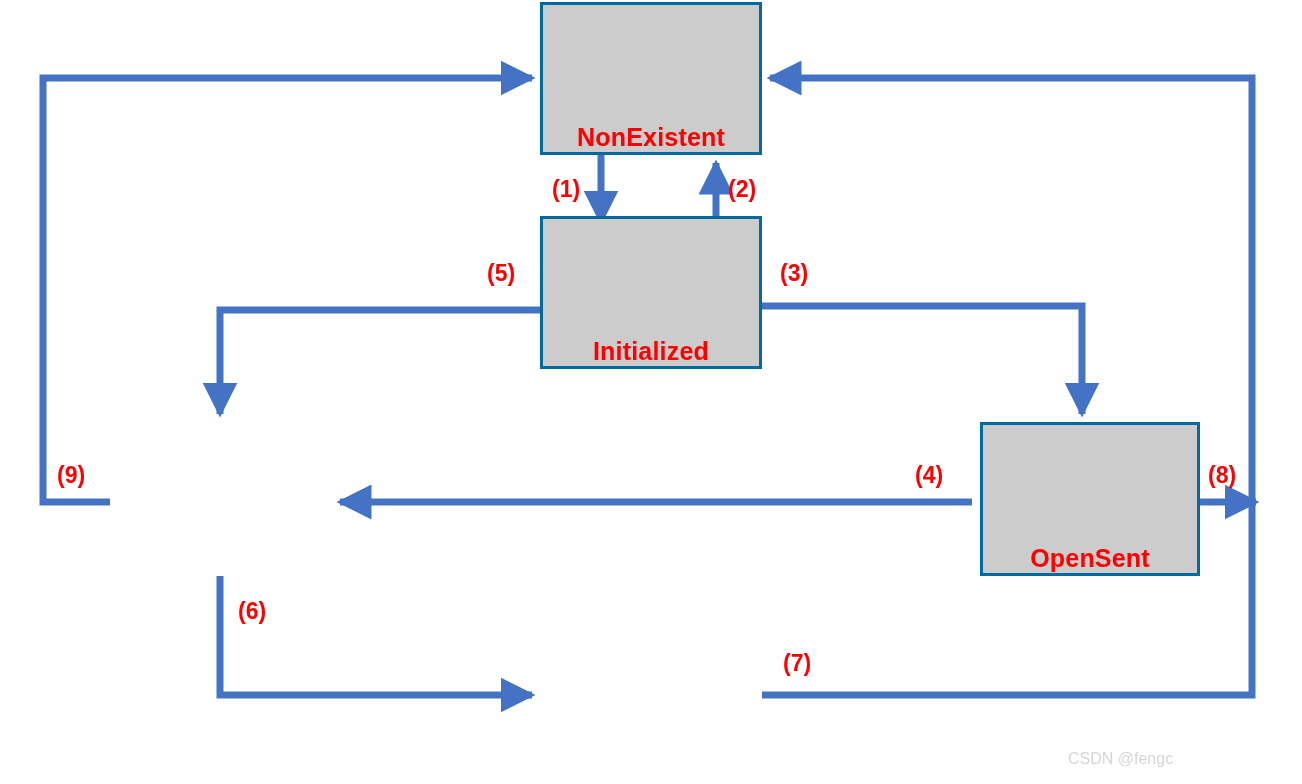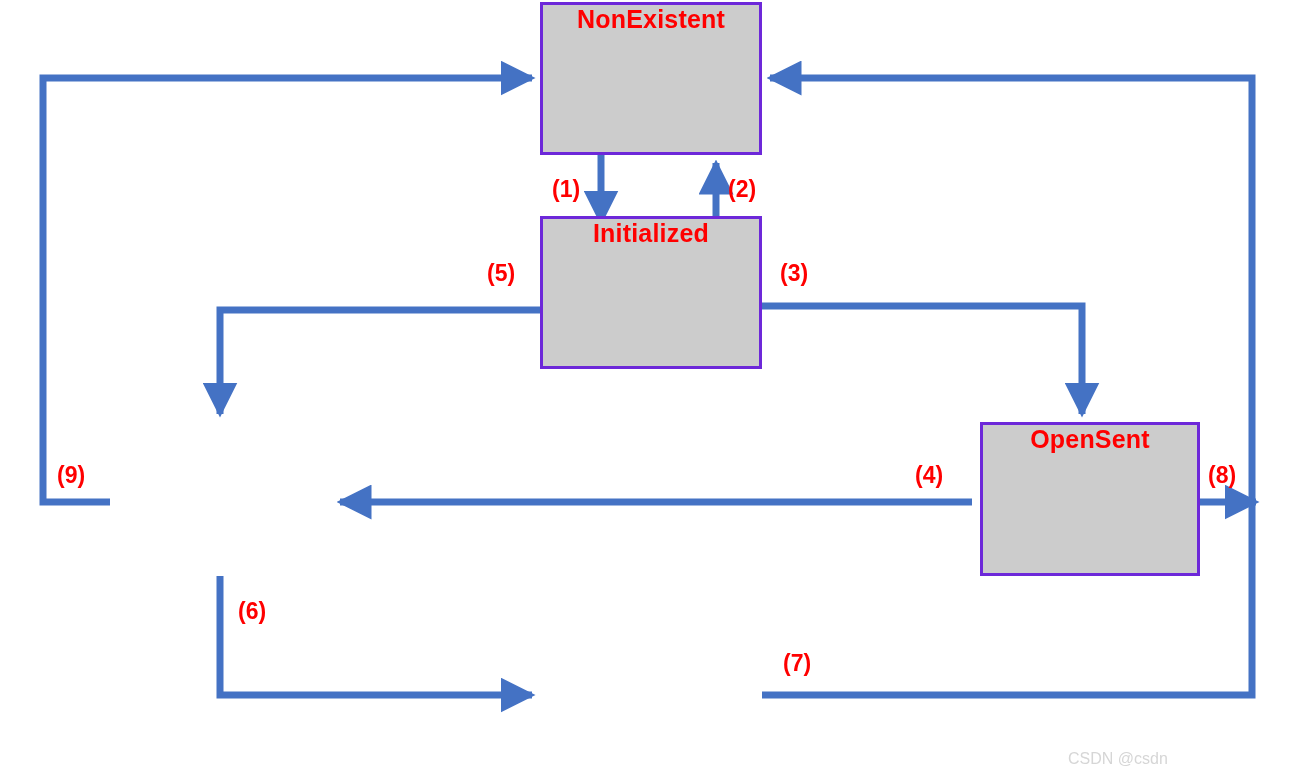--- a/index.html
+++ b/index.html
@@ -21,24 +21,24 @@
   #diagram-svg {
     position: absolute;
     left: 0;
     top: 0;
     width: 1302px;
     height: 784px;
   }
   .state-box {
     position: absolute;
     background: #cccccc;
-    border: 3px solid #6d28d9;
+    border: 3px solid #0369a1;
     box-sizing: border-box;
     display: flex;
-    align-items: flex-start;
+    align-items: flex-end;
     justify-content: center;
   }
   .state-label {
     color: #ff0000;
     font-family: "Liberation Sans", sans-serif;
     font-weight: bold;
     font-size: 25px;
     letter-spacing: 0.2px;
     white-space: nowrap;
     user-select: none;
@@ -114,16 +114,16 @@
   <span class="edge-label" style="left:552px; top:176px;">(1)</span>
   <span class="edge-label" style="left:728px; top:176px;">(2)</span>
   <span class="edge-label" style="left:780px; top:260px;">(3)</span>
   <span class="edge-label" style="left:915px; top:462px;">(4)</span>
   <span class="edge-label" style="left:487px; top:260px;">(5)</span>
   <span class="edge-label" style="left:238px; top:598px;">(6)</span>
   <span class="edge-label" style="left:783px; top:650px;">(7)</span>
   <span class="edge-label" style="left:1208px; top:462px;">(8)</span>
   <span class="edge-label" style="left:57px; top:462px;">(9)</span>
 
-  <span class="watermark wm-a">CSDN @csdn</span>
+  <span class="watermark wm-a">CSDN @fengc</span>
   <span class="watermark wm-b">csdn@老穆唐</span>
 
 </div>
 
 </body></html>

